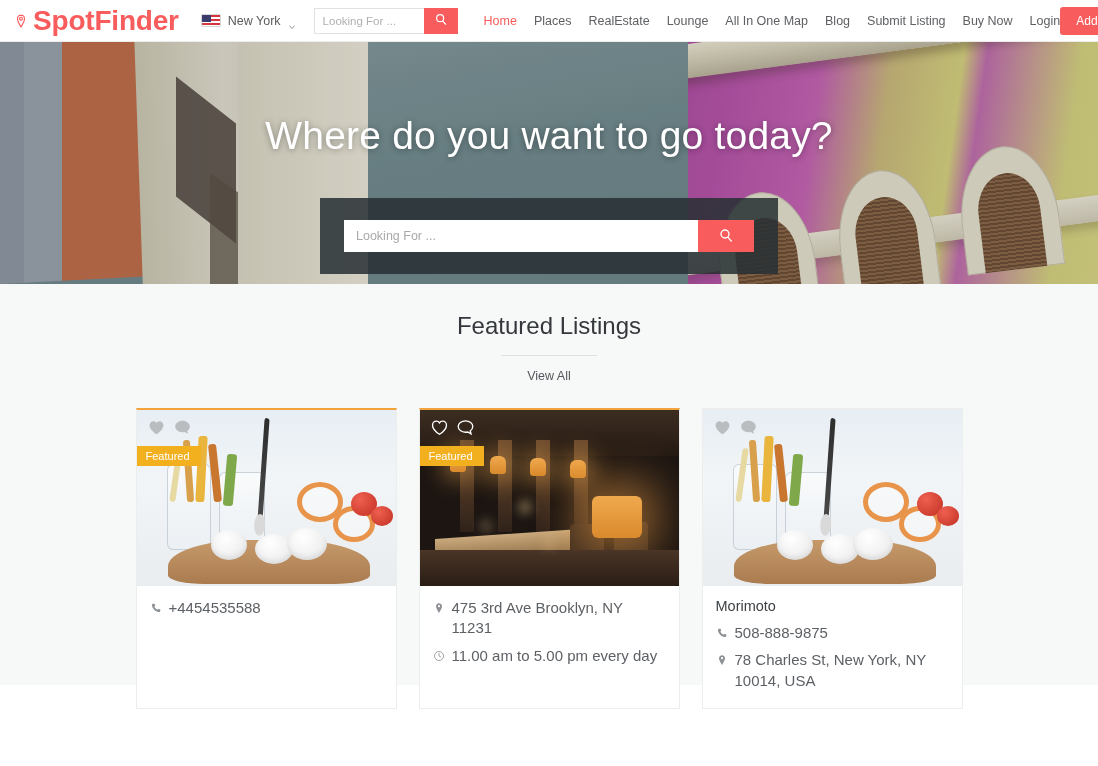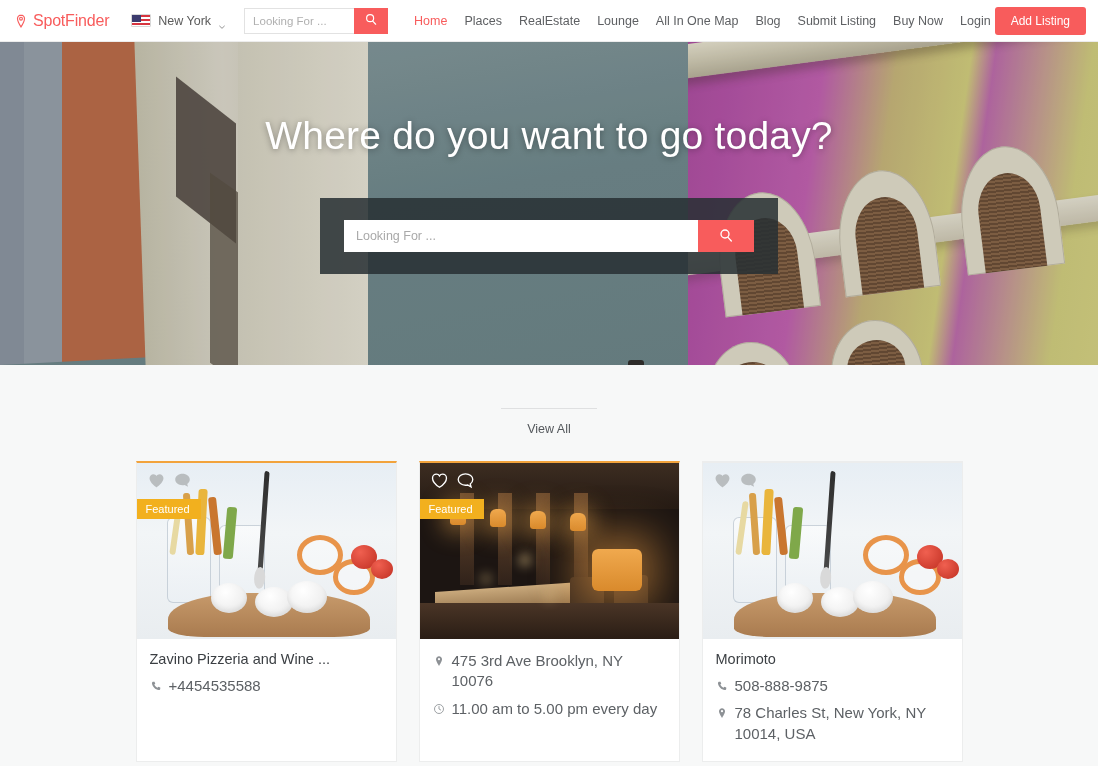--- a/index.html
+++ b/index.html
@@ -17,22 +17,22 @@
     border-bottom: 1px solid #ececec;
     display: flex;
     align-items: center;
     padding: 0 12px 0 14px;
     position: relative;
     z-index: 20;
   }
   .brand { display: flex; align-items: center; gap: 5px; margin-right: 22px; }
   .brand-pin { width: 14px; height: 14px; flex: 0 0 14px; }
   .brand-name {
-    font-size: 16px; color: #f85c5c; letter-spacing: -0.2px;
-    font-weight: 400; white-space: nowrap;
+    font-size: 28px; color: #f85c5c; letter-spacing: -0.2px;
+    font-weight: 700; white-space: nowrap;
   }
   .locale { display: flex; align-items: center; gap: 7px; margin-right: 18px; }
   .flag {
     width: 20px; height: 13px; flex: 0 0 20px;
     border: 1px solid #d8d8d8; border-radius: 1px; overflow: hidden;
     position: relative; background: #f2f2f2;
   }
   .flag .stripes {
     position: absolute; inset: 0;
     background: repeating-linear-gradient(
@@ -70,21 +70,21 @@
   .add-listing {
     margin-left: auto;
     background: #f85c5c; color: #fff;
     border: none; border-radius: 3px;
     font-size: 12px; font-family: "Liberation Sans", sans-serif;
     padding: 7px 16px; cursor: pointer; white-space: nowrap;
   }
 
   
   .hero {
-    position: relative; height: 323px; overflow: hidden;
+    position: relative; height: 242px; overflow: hidden;
     background: #7d9295;
   }
   .hero-photo { position: absolute; inset: 0; }
   
   .sky {
     position: absolute; inset: 0;
     background: linear-gradient(170deg, #8a9ca0 0%, #71898d 45%, #6d8488 100%);
   }
   
   .left-bldg {
@@ -427,20 +427,21 @@
               <path d="M15 15.5 L20 21" stroke="#fff" stroke-width="2" stroke-linecap="round"></path>
             </svg>
           </span>
         </button>
       </div>
     </div>
   </div>
 </div>
 
 <div class="featured">
+  <h2 class="sec-title">Featured Listings</h2>
   <div class="sec-div"></div>
   <a href="#" class="view-all">View All</a>
 
   <div class="cards">
 
     <div class="card">
       <div class="card-media">
         <div class="photo-food">
           <div class="bgblur"></div>
           <div class="jar" style="left:30px; top:54px; width:44px; height:86px;"></div>
@@ -468,21 +469,20 @@
           </span>
           <span>
             <svg viewBox="0 0 24 24" width="19" height="19">
               <path d="M12 3.6 C6.9 3.6 2.8 6.8 2.8 10.8 C2.8 14.8 6.9 18 12 18 C12.9 18 13.8 17.9 14.6 17.7 L19 20 L18 16.4 C19.9 15.1 21.2 13.1 21.2 10.8 C21.2 6.8 17.1 3.6 12 3.6 Z" fill="#b9bdbf"></path>
             </svg>
           </span>
         </div>
         <div class="featured-badge">Featured</div>
       </div>
       <div class="card-body">
-        <div class="card-title">Zavino Pizzeria and Wine ...</div>
         <div class="card-row">
           <span class="ic">
             <svg viewBox="0 0 24 24" width="12" height="12">
               <path d="M6.6 3.5 L9 3.5 L10.6 7.4 L8.6 8.8 C9.6 11.2 12.8 14.4 15.2 15.4 L16.6 13.4 L20.5 15 L20.5 17.4 C20.5 19 19.2 20.3 17.6 20.1 C10.6 19.2 4.8 13.4 3.9 6.4 C3.7 4.8 5 3.5 6.6 3.5 Z" fill="#8d9195"></path>
             </svg>
           </span>
           <span class="tx">+4454535588</span>
         </div>
 
       </div>
@@ -524,21 +524,21 @@
         <div class="featured-badge">Featured</div>
       </div>
       <div class="card-body">
         <div class="card-row">
           <span class="ic">
             <svg viewBox="0 0 24 24" width="12" height="12">
               <path d="M12 2.4 C8.7 2.4 6 5.1 6 8.4 C6 13 12 21.6 12 21.6 S18 13 18 8.4 C18 5.1 15.3 2.4 12 2.4 Z" fill="#8d9195"></path>
               <circle cx="12" cy="8.4" r="2.2" fill="#ffffff"></circle>
             </svg>
           </span>
-          <span class="tx">475 3rd Ave Brooklyn, NY 10076</span>
+          <span class="tx">475 3rd Ave Brooklyn, NY 11231</span>
         </div>
         <div class="card-row">
           <span class="ic">
             <svg viewBox="0 0 24 24" width="12" height="12">
               <circle cx="12" cy="12" r="9" fill="none" stroke="#8d9195" stroke-width="1.7"></circle>
               <path d="M12 7 L12 12 L15.4 14" fill="none" stroke="#8d9195" stroke-width="1.7" stroke-linecap="round"></path>
             </svg>
           </span>
           <span class="tx">11.00 am to 5.00 pm every day</span>
         </div>

